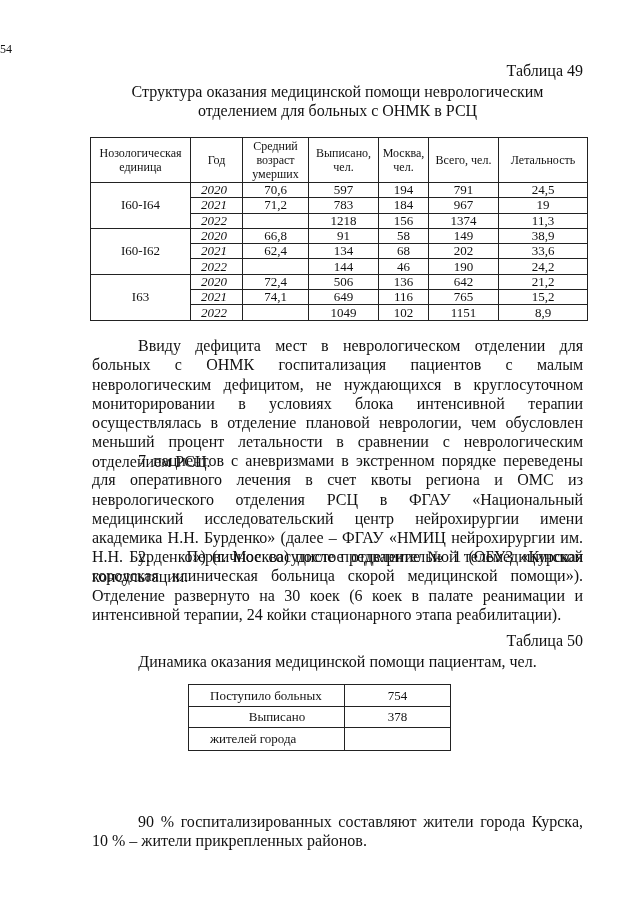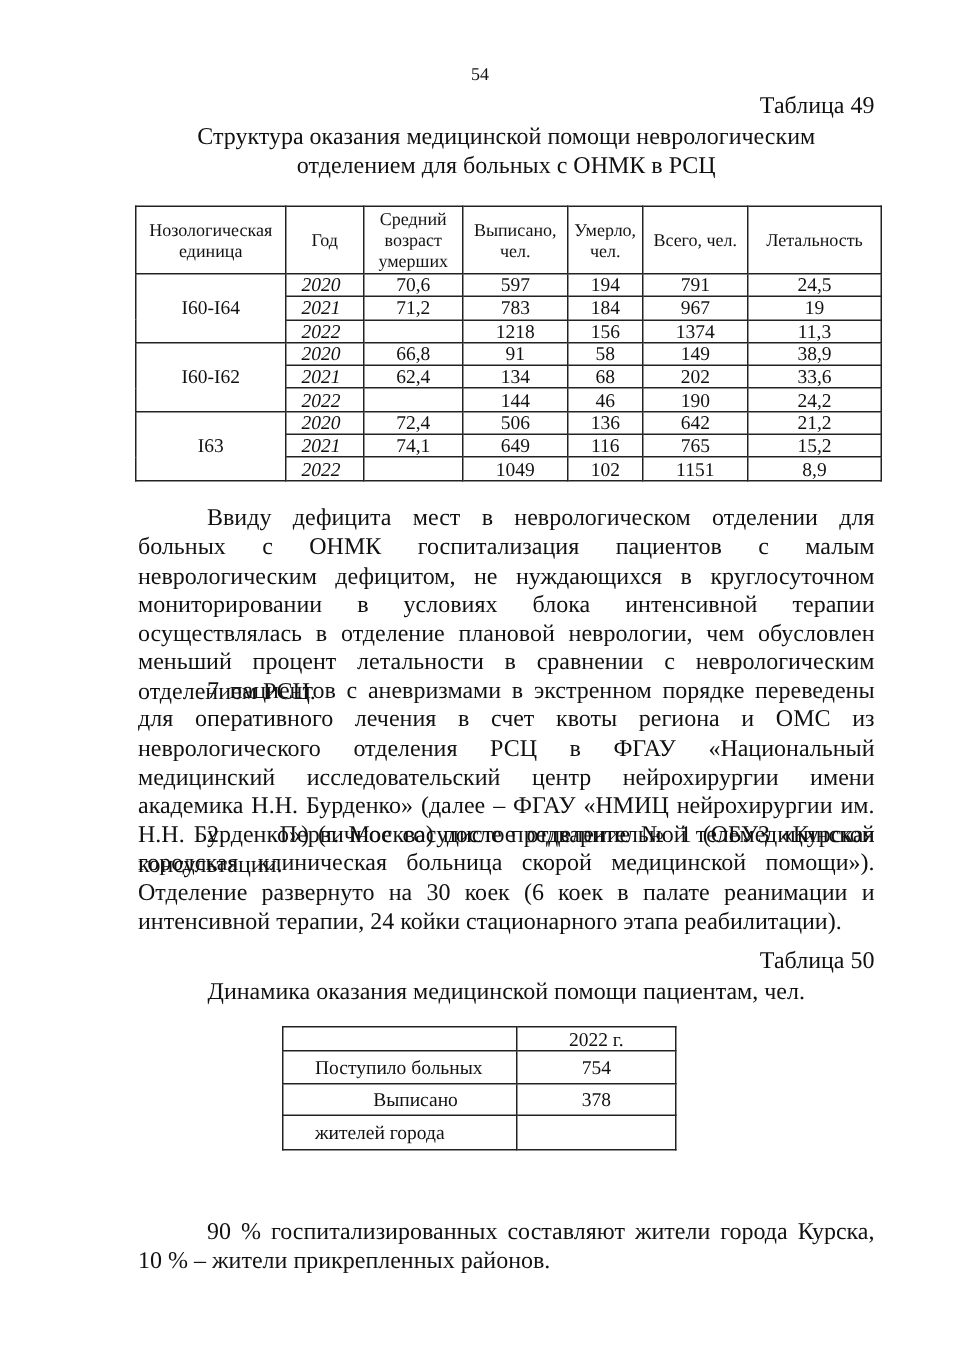--- a/index.html
+++ b/index.html
@@ -11,21 +11,21 @@
       width: 640px;
       height: 908px;
       position: relative;
       overflow: hidden;
       font-family: "Liberation Serif", "DejaVu Serif", serif;
       color: #111111;
     }
     .abs { position: absolute; }
     .page-number {
       left: 0; width: 640px; top: 42px;
-      text-align: center;
+      text-align: left;
       font-size: 12px;
     }
     .table-label {
       font-size: 16px;
       text-align: right;
     }
     .caption {
       font-size: 16px;
       text-align: center;
       line-height: 19px;
@@ -95,21 +95,21 @@
     <col style="width:50px">
     <col style="width:70px">
     <col style="width:89px">
   </colgroup>
   <thead>
     <tr>
       <th>Нозологическая единица</th>
       <th>Год</th>
       <th>Средний возраст умерших</th>
       <th>Выписано, чел.</th>
-      <th>Умерло, чел.</th>
+      <th>Москва, чел.</th>
       <th>Всего, чел.</th>
       <th>Летальность</th>
     </tr>
   </thead>
   <tbody>
 
     <tr>
       <td rowspan="3" class="group">I60-I64</td>
       <td class="yr">2020</td>
       <td>70,6</td>
@@ -197,24 +197,20 @@
 
 <div class="abs table-label" style="left:400px; width:183px; top:632px;">Таблица 50</div>
 <div class="abs caption" style="left:92px; width:491px; top:652px;">Динамика оказания медицинской помощи пациентам, чел.</div>
 
 <table id="t50" class="abs">
   <colgroup>
     <col style="width:156px">
     <col style="width:106px">
   </colgroup>
   <tbody>
-    <tr class="h">
-      <td></td>
-      <td>2022 г.</td>
-    </tr>
     <tr class="r1">
       <td class="lbl">Поступило больных</td>
       <td>754</td>
     </tr>
     <tr class="r2">
       <td class="lbl">Выписано</td>
       <td>378</td>
     </tr>
     <tr class="r4">
       <td class="lbl">жителей города</td>

